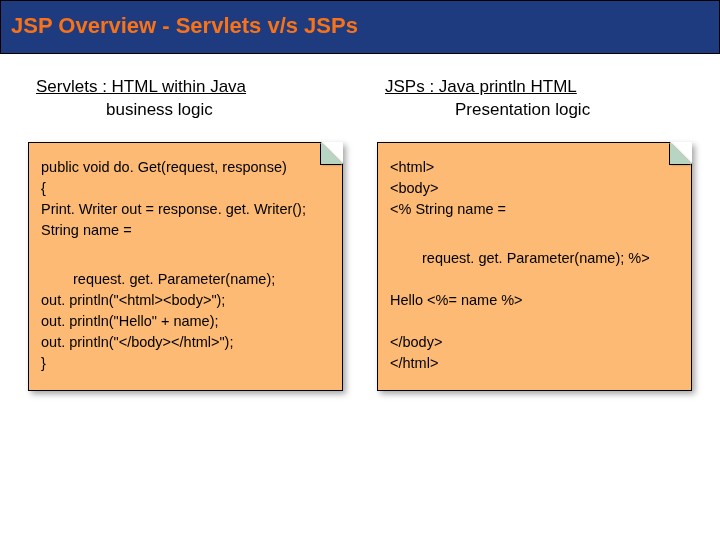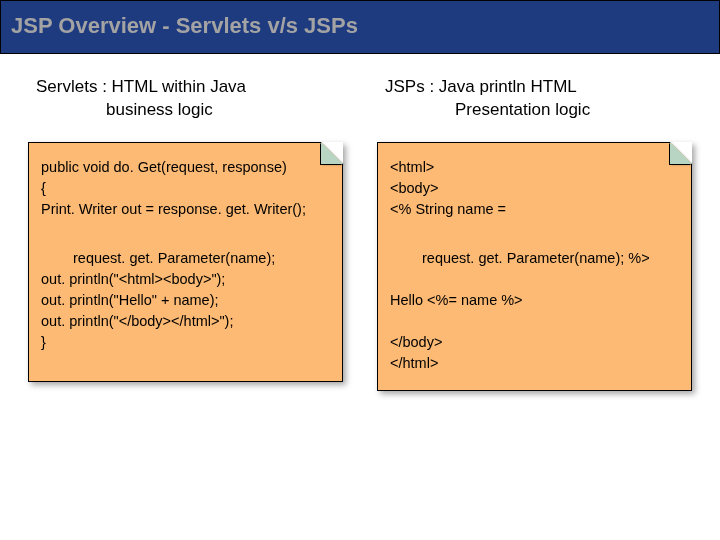--- a/index.html
+++ b/index.html
@@ -5,21 +5,21 @@
   * { margin: 0; padding: 0; box-sizing: border-box; }
   body {
     width: 720px;
     height: 540px;
     background: #ffffff;
     font-family: Arial, Helvetica, sans-serif;
     overflow: hidden;
   }
   .title-bar {
     background: #1f3b80;
-    color: #a3a3a3;
+    color: #f97316;
     padding: 12px 10px 14px 10px;
     border: 1px solid #000;
   }
   .title-text {
     font-family: "Comic Sans MS", "Trebuchet MS", cursive, sans-serif;
     font-size: 22px;
     font-weight: bold;
   }
   .content {
     padding: 18px 28px 0 28px;
@@ -31,21 +31,21 @@
     display: flex;
     flex-direction: column;
   }
   .col-header {
     font-size: 17px;
     color: #000;
     line-height: 1.35;
     min-height: 70px;
     padding: 4px 8px 8px 8px;
   }
-  .col-header .line1 { display: block; }
+  .col-header .line1 { display: block; text-decoration: underline; }
   .col-header .line2 { display: block; padding-left: 70px; }
   .note-box {
     position: relative;
     background: #fdba74;
     border: 1px solid #000;
     box-shadow: 3px 3px 6px rgba(0,0,0,0.35);
     padding: 14px 12px 16px 12px;
     font-size: 14.5px;
     line-height: 1.45;
     color: #000;
@@ -102,20 +102,21 @@
     <div class="col-header">
       <span class="line1">Servlets : HTML within Java</span>
       <span class="line2">business logic</span>
     </div>
     <div class="note-box">
       <div class="earmark"></div>
       <div class="earmark-line"></div>
       <div class="code-line">public void do. Get(request, response)</div>
       <div class="code-line">{</div>
       <div class="code-line">Print. Writer out = response. get. Writer();</div>
+      <div class="code-line">String name =</div>
       <div class="code-line indent1">request. get. Parameter(name);</div>
       <div class="code-line">out. println("&lt;html&gt;&lt;body&gt;");</div>
       <div class="code-line">out. println("Hello" + name);</div>
       <div class="code-line">out. println("&lt;/body&gt;&lt;/html&gt;");</div>
       <div class="code-line">}</div>
     </div>
   </div>
 
   <div class="col">
     <div class="col-header">

